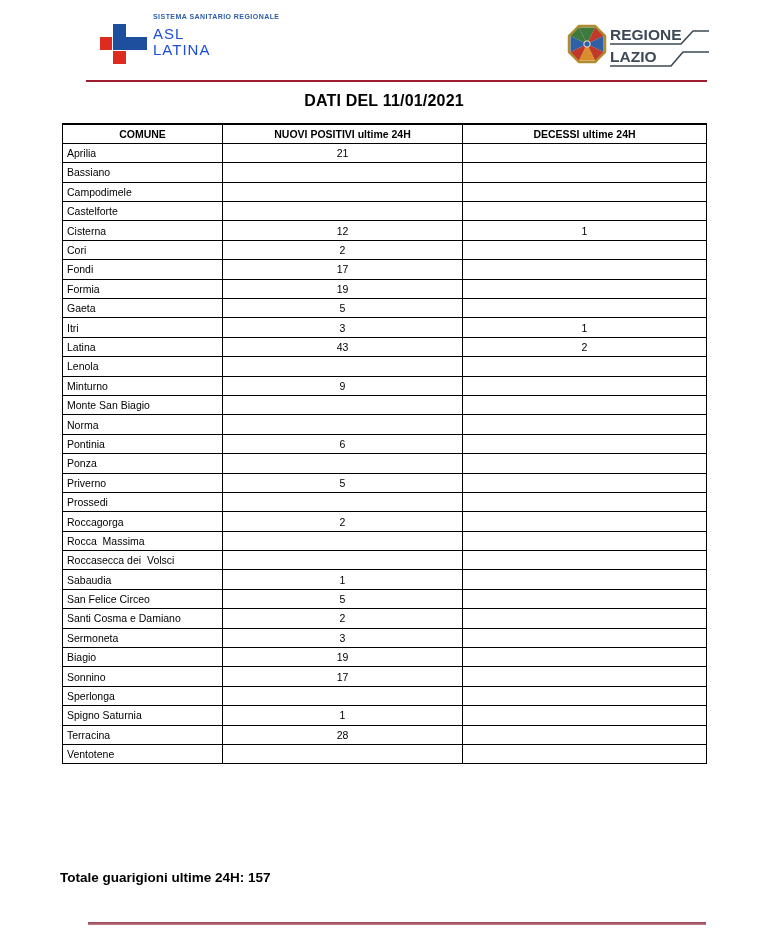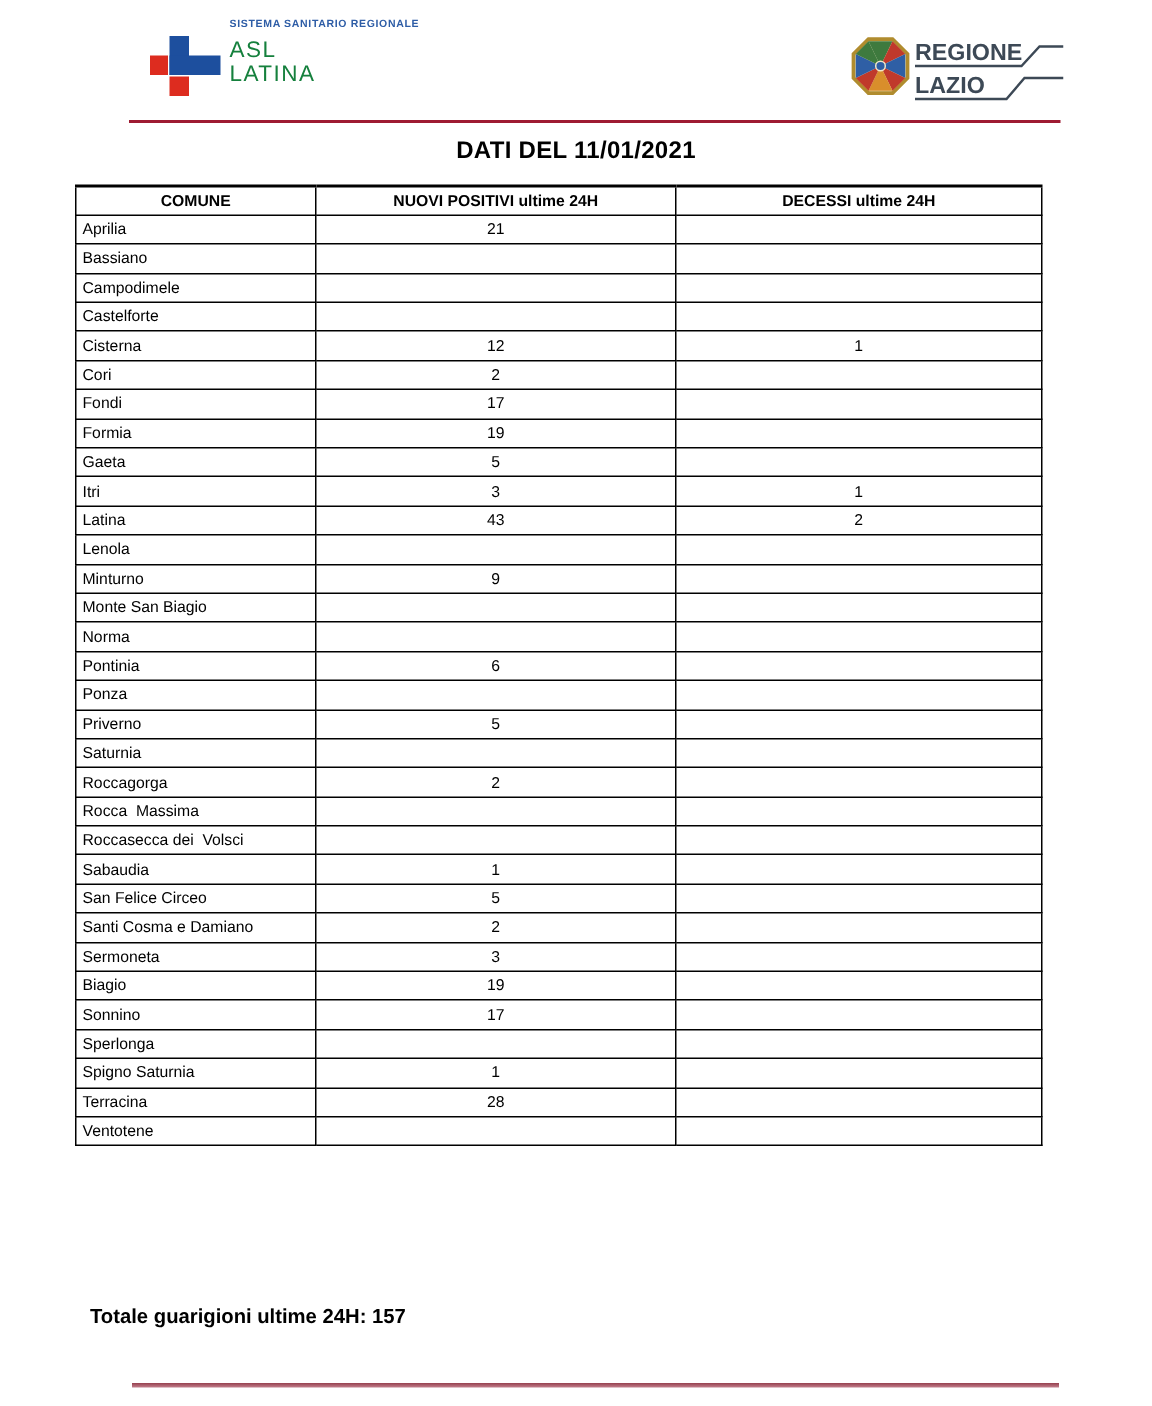--- a/index.html
+++ b/index.html
@@ -9,35 +9,35 @@
 
   
   .asl-logo { position:absolute; left:100px; top:22px; width:300px; height:52px; }
   .cross { position:absolute; left:0; top:2px; width:47px; height:39px; }
   .cross div { position:absolute; }
   .c-blue-v { left:13px; top:0;  width:13px; height:26px; background:#1d4f9e; }
   .c-blue-h { left:13px; top:13px; width:34px; height:13px; background:#1d4f9e; }
   .c-red-l  { left:0;  top:13px; width:12px; height:13px; background:#dd2c1f; }
   .c-red-b  { left:13px; top:27px; width:13px; height:13px; background:#dd2c1f; }
   .sistema { position:absolute; left:53px; top:-9px; font-size:7px; letter-spacing:.45px; color:#2e5da6; font-weight:bold; }
-  .asl-name { position:absolute; left:53px; top:4px; font-size:15px; line-height:16px; color:#15803d; letter-spacing:1px; }
+  .asl-name { position:absolute; left:53px; top:4px; font-size:15px; line-height:16px; color:#1d4ed8; letter-spacing:1px; }
 
   .rl-logo { position:absolute; left:567px; top:24px; width:142px; height:44px; }
   .rl-emblem { position:absolute; left:0; top:0; }
   .rl-wordmark { position:absolute; left:42px; top:1px; }
 
   .header-rule { position:absolute; left:86px; top:80px; width:621px; height:2px;
                  background:#9e1b32; }
 
   
   .doc-title { position:absolute; left:62px; top:92px; width:644px; text-align:center;
                font-size:16px; font-weight:bold; letter-spacing:.2px; }
 
   
-  table.data { position:absolute; left:50px; top:123px; width:644px;
+  table.data { position:absolute; left:62px; top:123px; width:644px;
                border-collapse:collapse; table-layout:fixed; font-size:10.5px; }
   table.data th, table.data td { border:1px solid #000; height:19.4px; vertical-align:middle;
                padding:0 4px; overflow:hidden; }
   table.data th { font-weight:bold; text-align:center; font-size:10.5px; }
   td.comune { text-align:left; padding-left:5px; white-space:pre; }
   td.positivi, td.decessi { text-align:center; }
   tr.totals td { font-weight:bold; border-bottom-width:2px; }
   table.data thead th { border-top-width:2px; }
 
   
@@ -187,21 +187,21 @@
           <td class="comune">Ponza</td>
           <td class="positivi"></td>
           <td class="decessi"></td>
         </tr>
         <tr>
           <td class="comune">Priverno</td>
           <td class="positivi">5</td>
           <td class="decessi"></td>
         </tr>
         <tr>
-          <td class="comune">Saturnia</td>
+          <td class="comune">Prossedi</td>
           <td class="positivi"></td>
           <td class="decessi"></td>
         </tr>
         <tr>
           <td class="comune">Roccagorga</td>
           <td class="positivi">2</td>
           <td class="decessi"></td>
         </tr>
         <tr>
           <td class="comune">Rocca  Massima</td>

